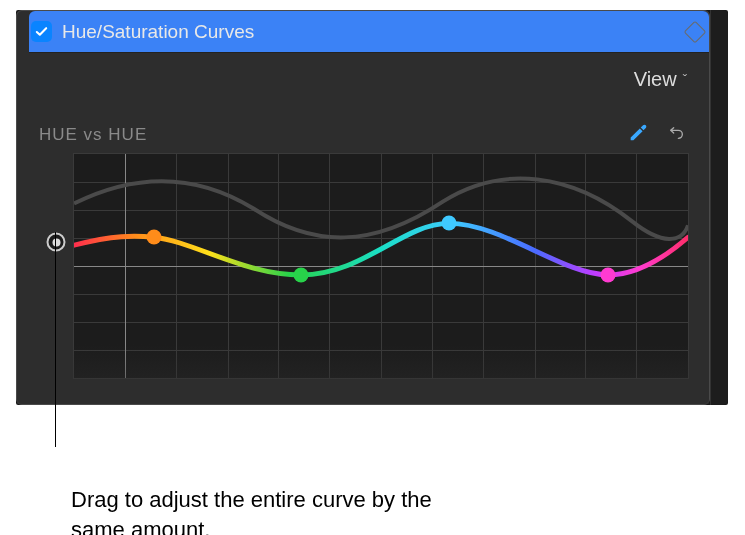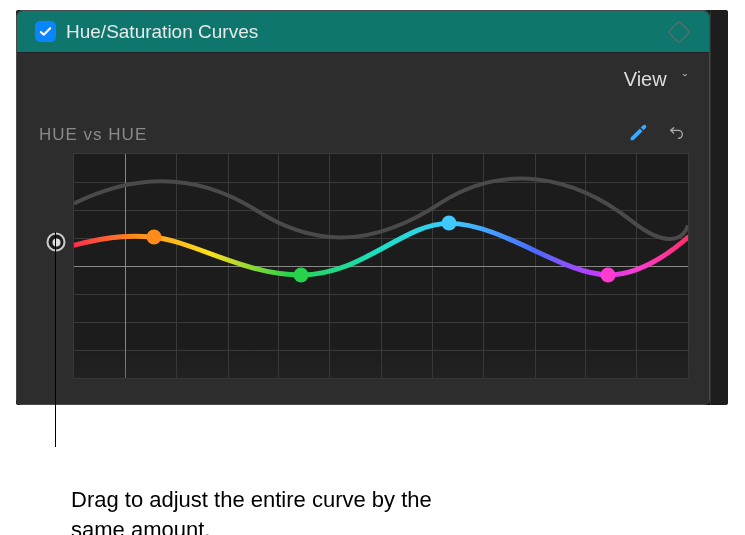--- a/index.html
+++ b/index.html
@@ -16,26 +16,27 @@
     position: absolute;
     left: 0; top: 0;
     width: 694px; height: 395px;
     background: #2d2d2d;
     border: 1px solid #4a4a4a;
     border-radius: 6px;
   }
   .header {
     position: relative;
     height: 42px;
-    background: #0f766e;
+    background: #3b82f6;
     border-bottom: 1px solid #222;
     border-radius: 6px 6px 0 0;
     display: flex;
     align-items: center;
-    padding: 0 18px;
+    padding: 0 2px;
+    margin-left: 12px;
   }
   .checkbox {
     width: 21px; height: 21px;
     border-radius: 5px;
     background: #0a84ff;
     display: flex; align-items: center; justify-content: center;
     margin-right: 10px;
   }
   .checkbox svg { width: 15px; height: 15px; }
   .title {
@@ -56,21 +57,21 @@
     justify-content: flex-end;
     padding: 8px 22px 0 22px;
     height: 44px;
     align-items: center;
   }
   .view-dd {
     color: #ddd;
     font-size: 20px;
     display: flex;
     align-items: center;
-    gap: 16px;
+    gap: 6px;
     cursor: pointer;
   }
   .chev { font-size: 13px; color: #bbb; }
   .curve-area {
     position: relative;
     padding: 0 22px 18px 22px;
   }
   .curve-header {
     display: flex;
     align-items: center;

